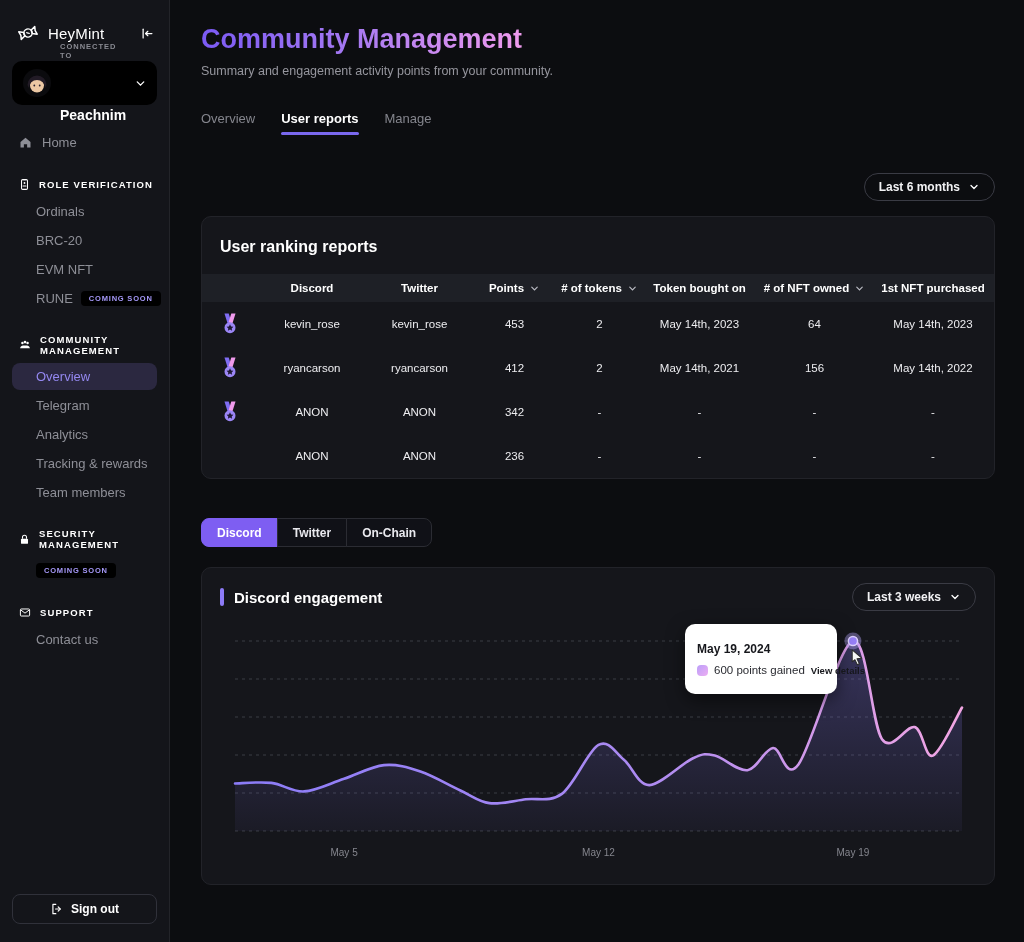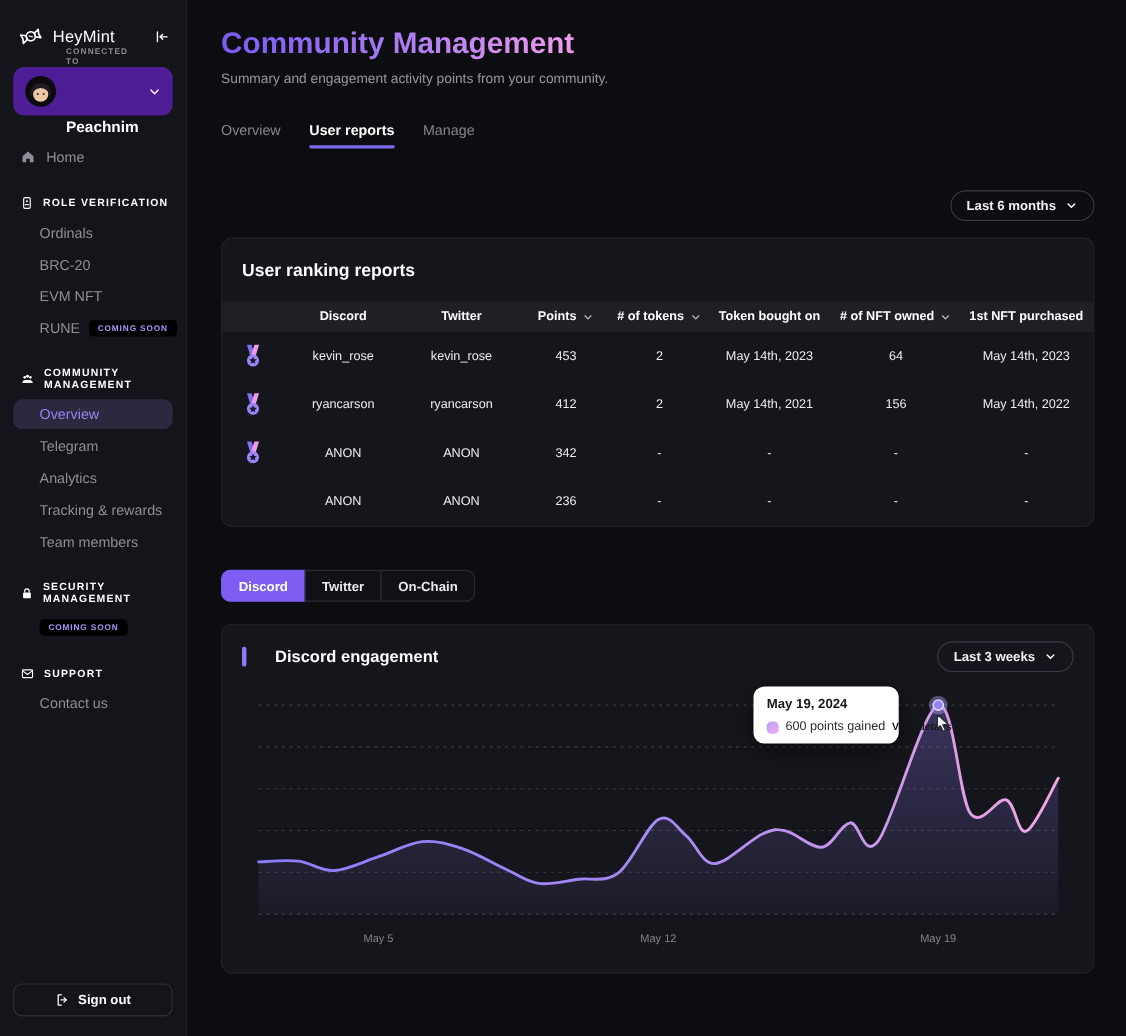--- a/index.html
+++ b/index.html
@@ -11,21 +11,21 @@
   }
   
   .sidebar {
     position:absolute; left:0; top:0; width:170px; height:942px;
     background:#14151a; border-right:1px solid #232429; padding:0 12px;
   }
   .brand-row { display:flex; align-items:center; gap:8px; padding:21px 2px 16px 4px; }
   .brand-name { font-weight:normal; font-size:15px; letter-spacing:.2px; }
   .collapse-btn { margin-left:auto; display:flex; cursor:pointer; }
   .connected-card {
-    background:#4c1d95; border-radius:10px; height:44px;
+    background:#000000; border-radius:10px; height:44px;
     display:flex; align-items:center; gap:8px; padding:0 10px; cursor:pointer;
   }
   .connected-text { line-height:1.25; }
   .connected-label { font-size:7.5px; font-weight:bold; letter-spacing:1px; color:#8a8b93; }
   .connected-name { font-size:14px; font-weight:bold;margin-top:46px; }
   .connected-card .chev { margin-left:auto; display:flex; }
   .nav-home { margin-top:24px; display:flex; align-items:center; gap:9px;
     color:#8e8f97; font-size:13px; padding:6px 0 6px 6px; cursor:pointer; }
   .nav-section { margin-top:17px; }
   .nav-section-header { display:flex; align-items:center; gap:8px; padding:5px 0 5px 6px;
@@ -70,26 +70,26 @@
   .toggle-row { margin-top:39px; display:flex; }
   .toggle { height:29px; padding:0 15px; display:flex; align-items:center;
     background:#101117; border:1px solid #2b2c33; color:#e9e9ee;
     font-size:12px; font-weight:bold; font-family:inherit; cursor:pointer; margin-left:-1px; }
   .toggle:first-child { border-radius:8px 0 0 8px; margin-left:0; }
   .toggle:last-child { border-radius:0 8px 8px 0; }
   .toggle.active { background:#7e5ef2; border-color:#7e5ef2; color:#fff; }
   .card2 { margin-top:20px; height:318px; position:relative; }
   .card2-header { display:flex; align-items:center; padding:15px 18px 0; }
   .accent { width:4px; height:18px; border-radius:2px; background:#8d7bf7; margin-right:10px; }
-  .card2-title { font-size:15px; font-weight:bold;margin-left:16px; }
+  .card2-title { font-size:15px; font-weight:bold; }
   .card2-header .pill { margin-left:auto; }
   #chart-svg { position:absolute; left:0; top:0; width:795px; height:318px; pointer-events:none; }
   .tooltip {
-    position:absolute; left:483px; top:56px; width:132px; background:#ffffff;
-    border-radius:10px; padding:9px 12px; color:#16171c; z-index:5;
+    position:absolute; left:483px; top:56px; width:152px; background:#ffffff;
+    border-radius:10px; padding:18px 12px; color:#16171c; z-index:5;
     box-shadow:0 6px 18px rgba(0,0,0,.5);
   }
   .tt-date { font-size:12px; font-weight:bold; }
   .tt-row { display:flex; align-items:center; gap:6px; margin-top:8px; white-space:nowrap; }
   .tt-chip { width:11px; height:11px; border-radius:4px;
     background:linear-gradient(135deg,#bb9ef9,#edaef2); flex:0 0 auto; }
   .tt-label { font-size:11.5px; color:#2a2b31; }
   .tt-link { font-size:9.5px; font-weight:bold; color:#16171c; cursor:pointer; }
   .cursor-icon { position:absolute; left:647px; top:80px; z-index:6; display:flex; }
 </style>

